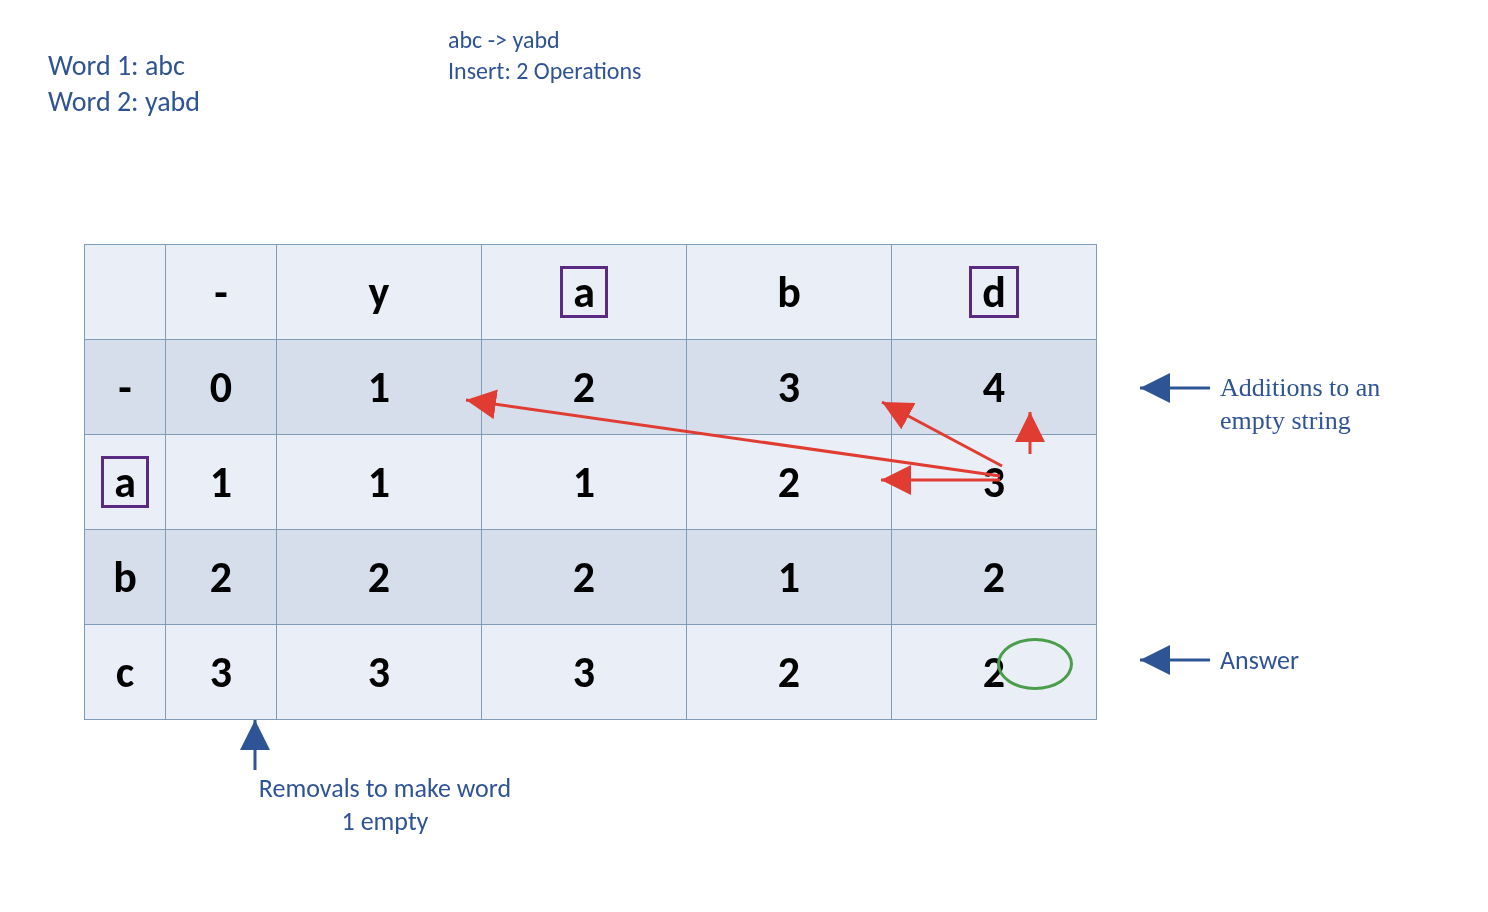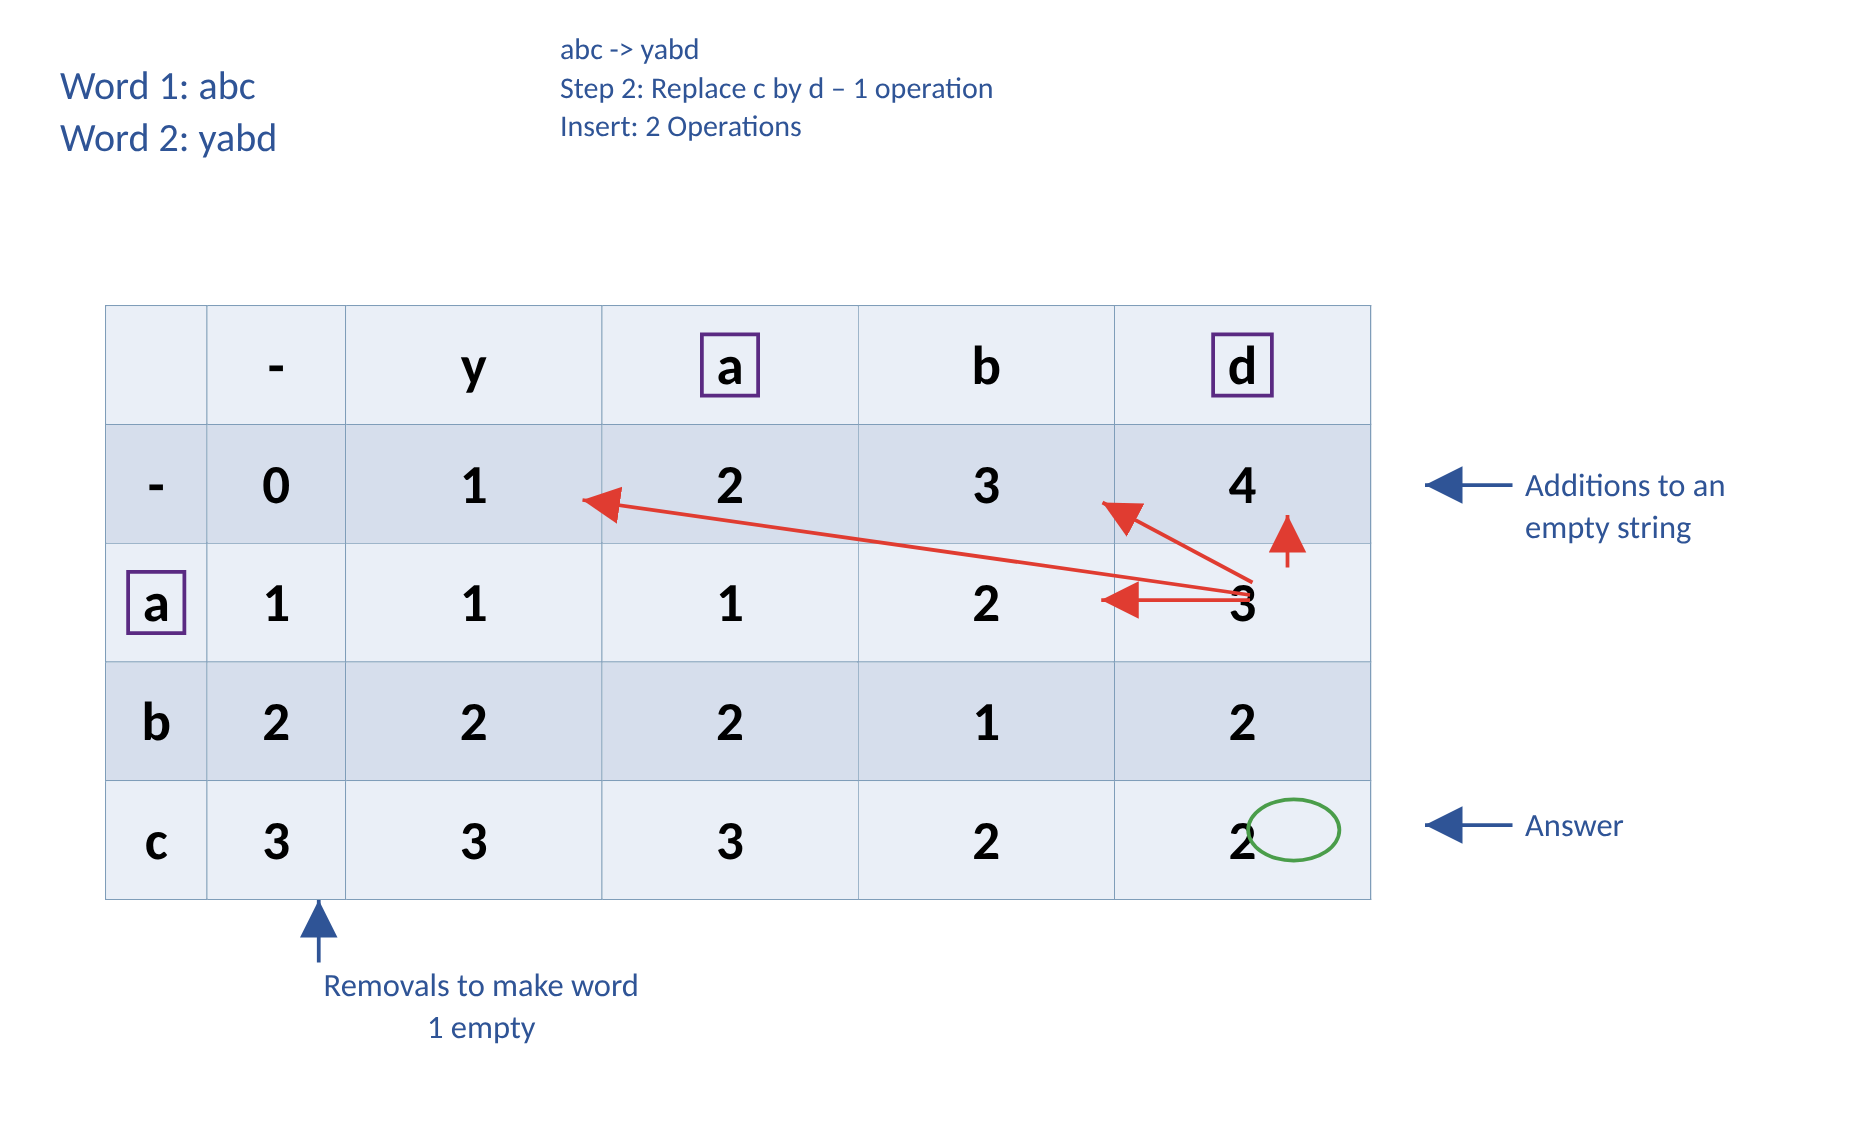--- a/index.html
+++ b/index.html
@@ -6,21 +6,21 @@
     margin: 0;
     padding: 0;
     width: 1488px;
     height: 912px;
     font-family: Calibri, Arial, sans-serif;
     background: #fff;
     position: relative;
   }
   .blue-text {
     color: #2f5496;
-    font-size: 32px;
+    font-size: 28px;
     line-height: 1.3;
   }
   .word-block {
     position: absolute;
     left: 48px;
     top: 48px;
   }
   .steps-block {
     position: absolute;
     left: 448px;
@@ -78,21 +78,20 @@
 </head>
 <body>
 
 <div class="word-block blue-text">
   <div>Word 1: abc</div>
   <div>Word 2: yabd</div>
 </div>
 
 <div class="steps-block blue-text">
   <div>abc -&gt;  yabd</div>
-  <div>Step 2: Replace c by d – 1 operation</div>
   <div>
     <span>Insert: </span><span class="bold">2 Operations</span>
   </div>
 </div>
 
 <table class="dp-table">
   <tbody id="dp-body">
       <tr class="hdr-row">
         <td class="col0"></td>
         <td class="col1">-</td>
@@ -129,21 +128,21 @@
         <td class="col0">c</td>
         <td class="col1">3</td>
         <td class="colw">3</td>
         <td class="colw">3</td>
         <td class="colw">2</td>
         <td class="colw">2</td>
       </tr>
     </tbody>
 </table>
 
-<div class="note" style="left:1220px; top:372px; width:200px;">Additions to an empty string</div>
+<div class="note" style="left:1220px; top:372px; width:200px;font-family:Liberation Serif, serif;">Additions to an empty string</div>
 <div class="note" style="left:1220px; top:644px;">Answer</div>
 <div class="note" style="left:240px; top:772px; width:260px; text-align:center;margin-left:15px;">Removals to make word 1 empty</div>
 
 <svg class="overlay">
   <defs>
     <marker id="ah-red" markerWidth="12" markerHeight="12" refX="10" refY="5" orient="auto">
       <path d="M0,0 L10,5 L0,10 z" fill="#e03c31"></path>
     </marker>
     <marker id="ah-blue" markerWidth="12" markerHeight="12" refX="10" refY="5" orient="auto">
       <path d="M0,0 L10,5 L0,10 z" fill="#2f5496"></path>

